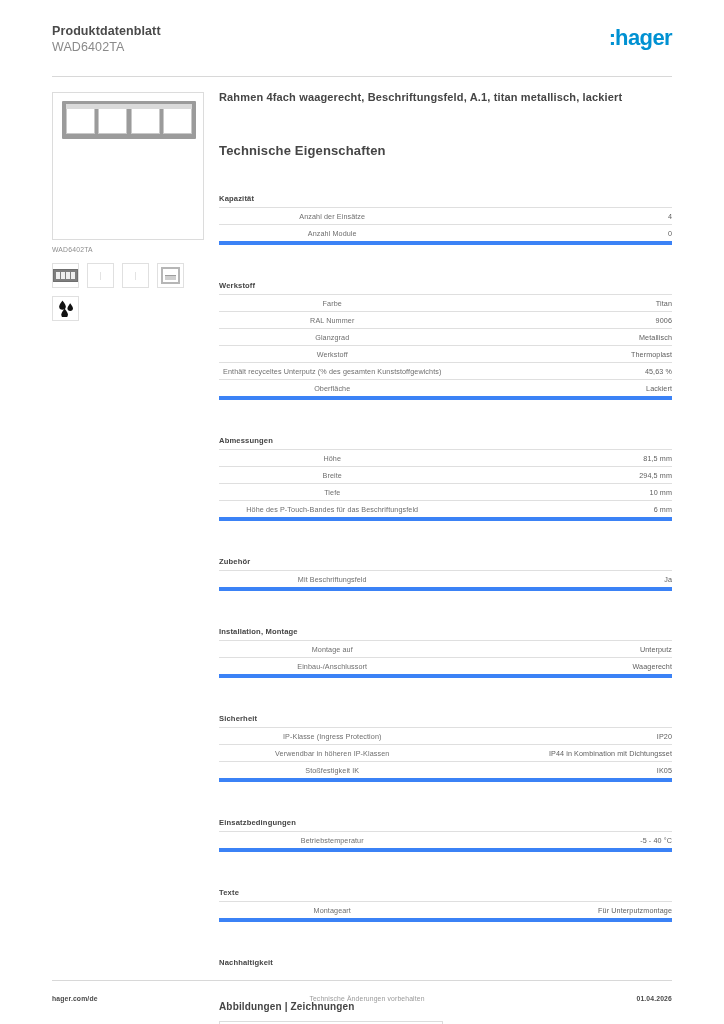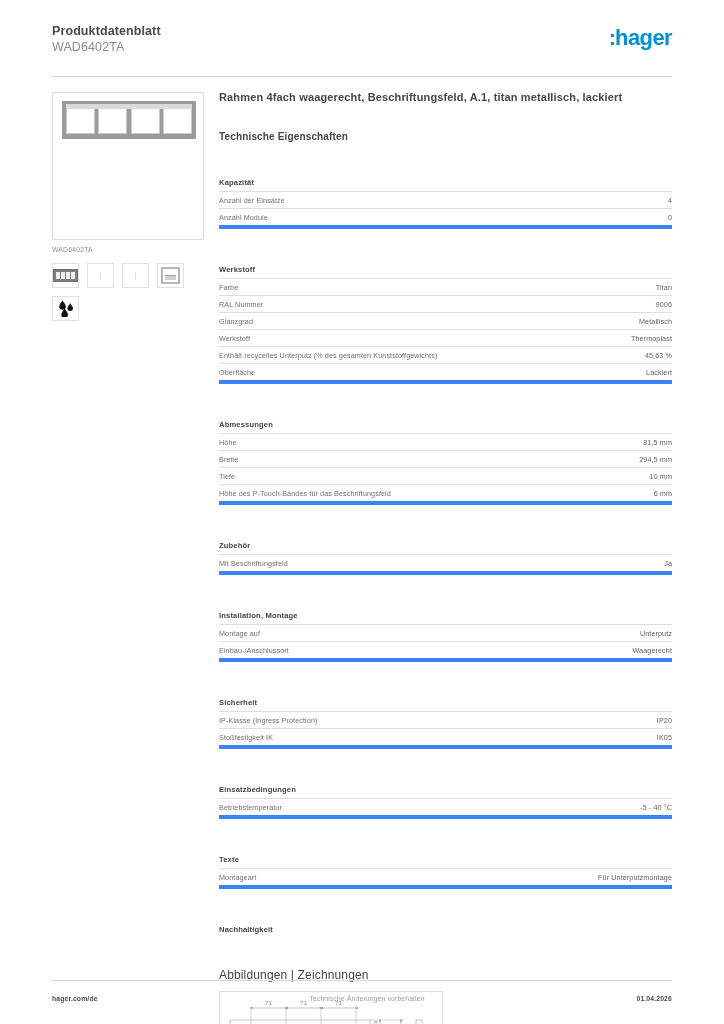--- a/index.html
+++ b/index.html
@@ -74,40 +74,40 @@
   }
   .tb-drops svg { display: block; }
 
   
   .right-col { position: absolute; left: 219px; top: 92px; width: 453px; }
   .headline {
     font-size: 11px; font-weight: bold; color: #454545; letter-spacing: .15px;
     line-height: 11px;
   }
   .subhead {
-    margin-top: 28px; font-size: 10px; font-weight: bold; color: #454545;
+    margin-top: 40px; font-size: 13px; font-weight: bold; color: #454545;
     letter-spacing: .15px;
   }
   .section { margin-top: 36px; }
   .section-title {
     font-size: 7.6px; font-weight: bold; color: #454545; letter-spacing: .15px;
     padding-bottom: 4px;
   }
   table.spec { width: 100%; border-collapse: collapse; table-layout: fixed; }
   table.spec tr { border-top: 1px solid #dfdfdf; }
   table.spec tr:last-child { border-bottom: 4px solid #3b82f6; }
   table.spec td {
     font-size: 7.2px; color: #6e6e6e; padding: 3.5px 0 3.5px 0;
-    letter-spacing: .1px; line-height: 9px; vertical-align: top;
+    letter-spacing: .1px; line-height: 9px; vertical-align: top; text-align: center;
   }
   table.spec td.v { text-align: right; color: #5e5e5e; }
 
   
   .draw-title {
-    margin-top: 30px; font-size: 12px; font-weight: normal; color: #454545;
+    margin-top: 30px; font-size: 10px; font-weight: bold; color: #454545;
     letter-spacing: .15px;
   }
   .draw-box {
     margin-top: 9px; width: 224px; height: 103px;
     border: 1px solid #dcdcdc; background: #fff; position: relative;
   }
   .draw-box svg { display: block; }
 
   
   .footer-rule {
@@ -275,20 +275,24 @@
             </tbody>
           </table>
         </div>
         <div class="section">
           <div class="section-title">Sicherheit</div>
           <table class="spec">
             <tbody>
               <tr>
                 <td class="k">IP-Klasse (Ingress Protection)</td>
                 <td class="v">IP20</td>
+              </tr>
+              <tr>
+                <td class="k">Verwendbar in höheren IP-Klassen</td>
+                <td class="v">IP44 in Kombination mit Dichtungsset</td>
               </tr>
               <tr>
                 <td class="k">Stoßfestigkeit IK</td>
                 <td class="v">IK05</td>
               </tr>
             </tbody>
           </table>
         </div>
         <div class="section">
           <div class="section-title">Einsatzbedingungen</div>

